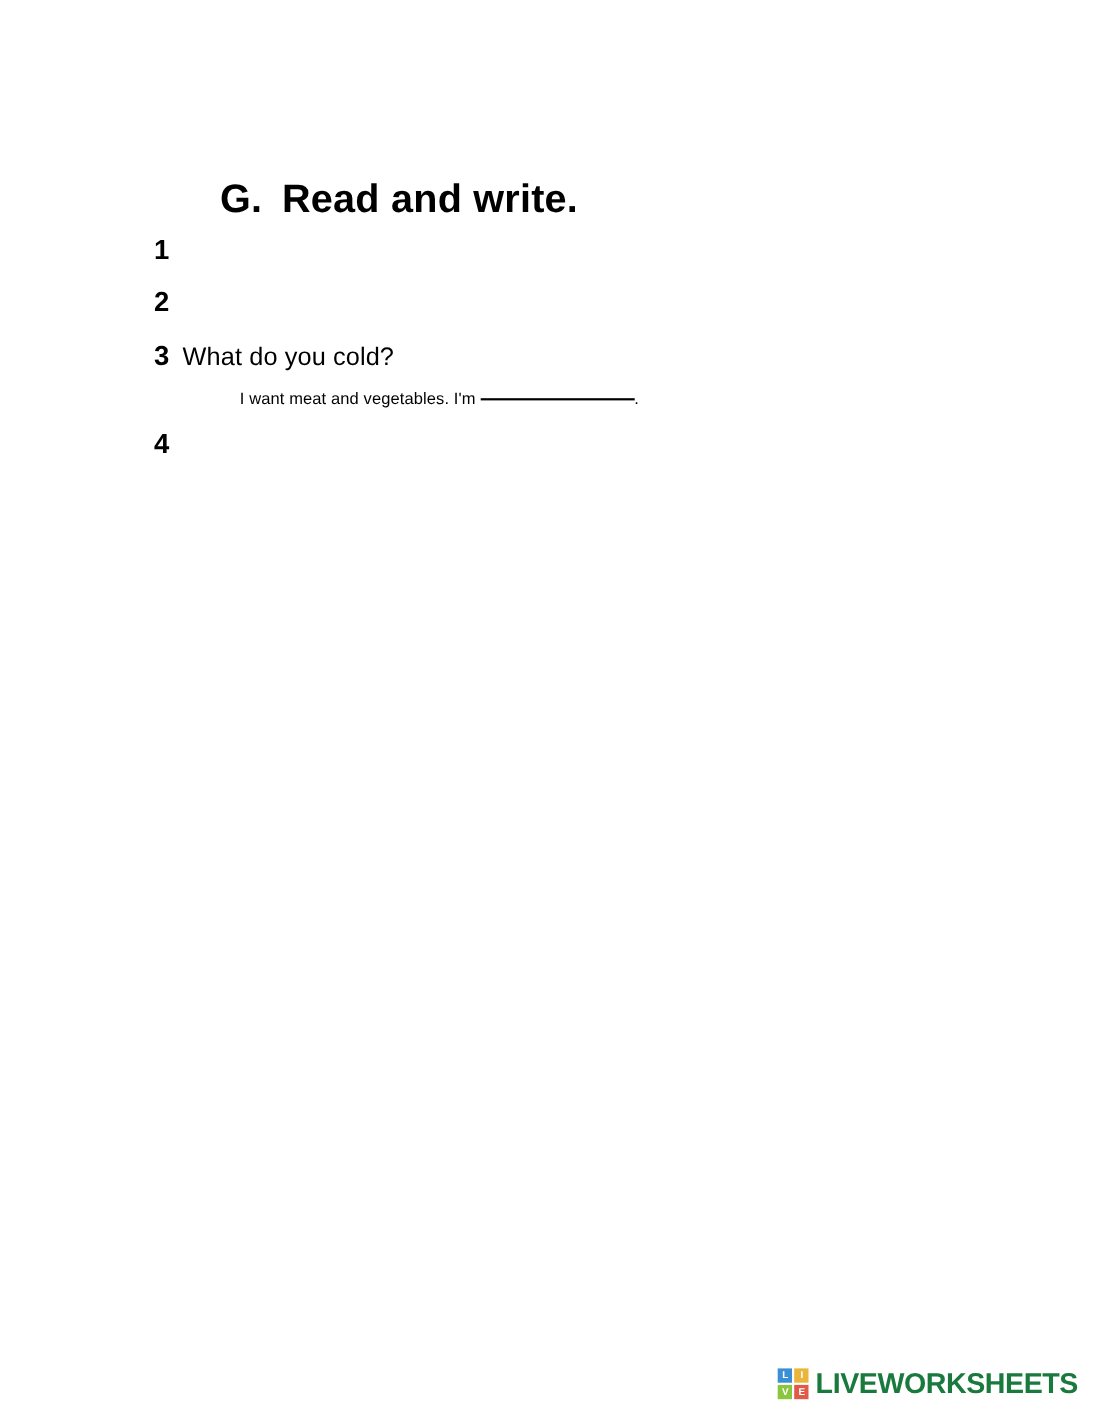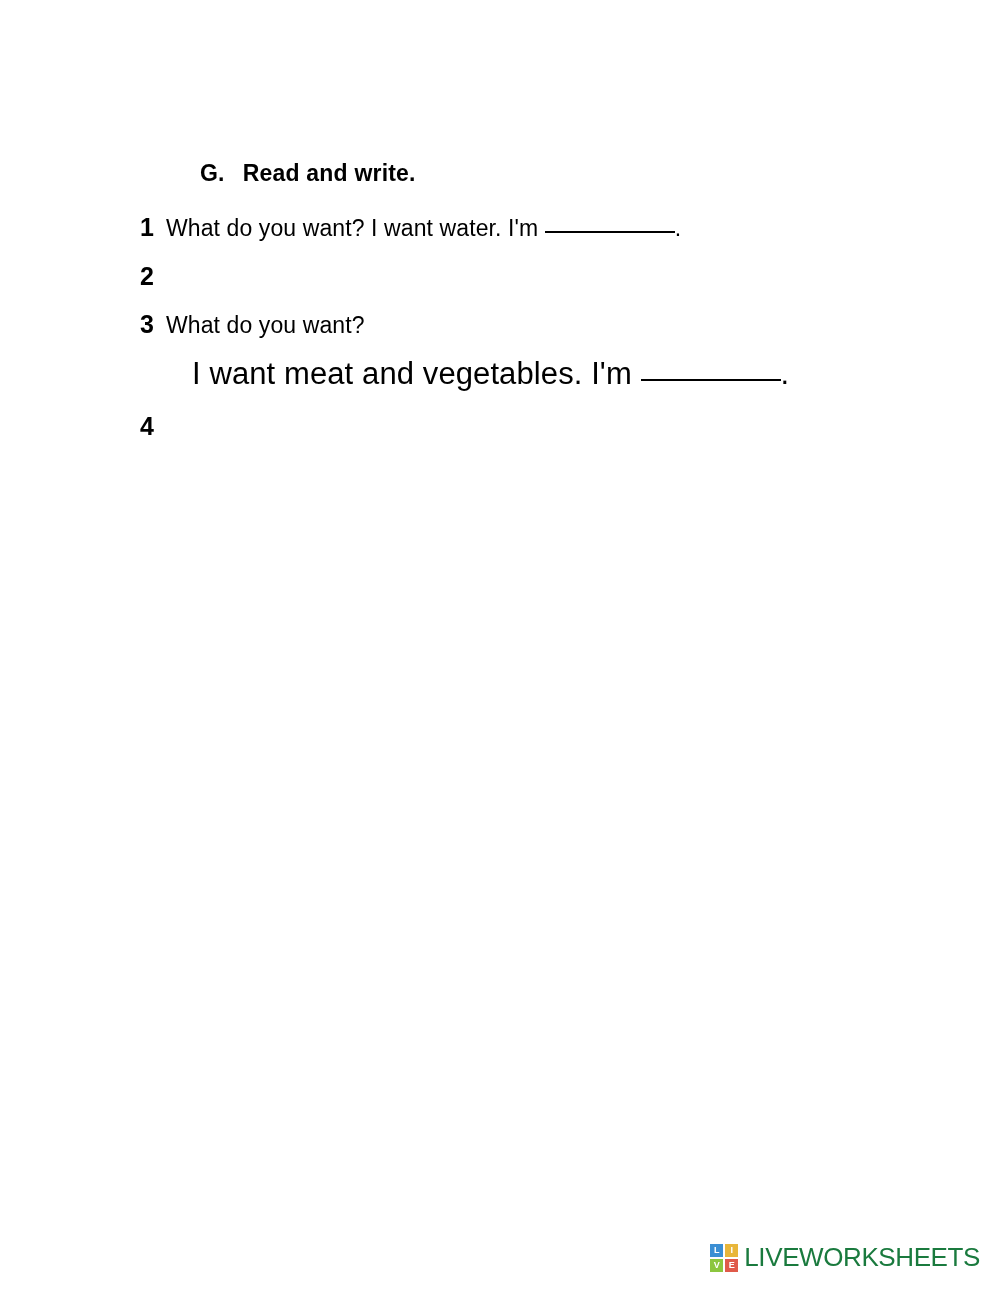--- a/index.html
+++ b/index.html
@@ -19,21 +19,21 @@
   .sheet {
     position: absolute;
     inset: 0;
     background: #ffffff;
   }
 
   .exercise-heading {
     position: absolute;
     left: 200px;
     top: 160px;
-    font-size: 23px;
+    font-size: 36px;
     font-weight: bold;
     letter-spacing: 0.2px;
     white-space: nowrap;
   }
   .exercise-heading .letter {
     margin-right: 18px;
   }
 
   .items {
     position: absolute;
@@ -53,24 +53,24 @@
     width: 26px;
     flex: 0 0 26px;
     line-height: 1.25;
   }
   .item-text {
     font-size: 23px;
     line-height: 1.3;
     letter-spacing: 0.1px;
   }
   .item-continuation {
-    font-size: 31px;
+    font-size: 15px;
     line-height: 1.3;
     letter-spacing: 0.1px;
-    margin-left: 52px;
+    margin-left: 78px;
     margin-top: -4px;
     margin-bottom: 17px;
   }
   .blank {
     display: inline-block;
     border-bottom: 2px solid #000;
     vertical-align: baseline;
     position: relative;
     top: -3px;
   }
@@ -104,49 +104,48 @@
     align-items: center;
     justify-content: center;
     line-height: 1;
   }
   .logo-cell.c1 { background: #3b8fd4; }
   .logo-cell.c2 { background: #e8b63a; }
   .logo-cell.c3 { background: #8cc63f; }
   .logo-cell.c4 { background: #e05a4a; }
   .logo-text {
     font-size: 26px;
-    font-weight: normal;
+    font-weight: bold;
     color: #1a7a3e;
     letter-spacing: -0.4px;
     font-family: "Liberation Sans", sans-serif;
   }
 </style>
 </head>
 <body>
 
 <div class="sheet">
 
   <div class="exercise-heading">
     <span class="letter">G.</span><span>Read and write.</span>
   </div>
 
   <div class="items">
 
     <div class="item">
       <span class="item-number">1</span>
-      <span class="item-text"><span>What do you want? I want water. I'm</span> <span class="blank w-mid"></span><span>.</span></span>
     </div>
 
     <div class="item">
       <span class="item-number">2</span>
     </div>
 
     <div class="item">
       <span class="item-number">3</span>
-      <span class="item-text">What do you want?</span>
+      <span class="item-text">What do you cold?</span>
     </div>
     <div class="item-continuation">
       <span>I want meat and vegetables. I'm</span> <span class="blank w-long"></span><span>.</span>
     </div>
 
     <div class="item">
       <span class="item-number">4</span>
     </div>
 
   </div>

